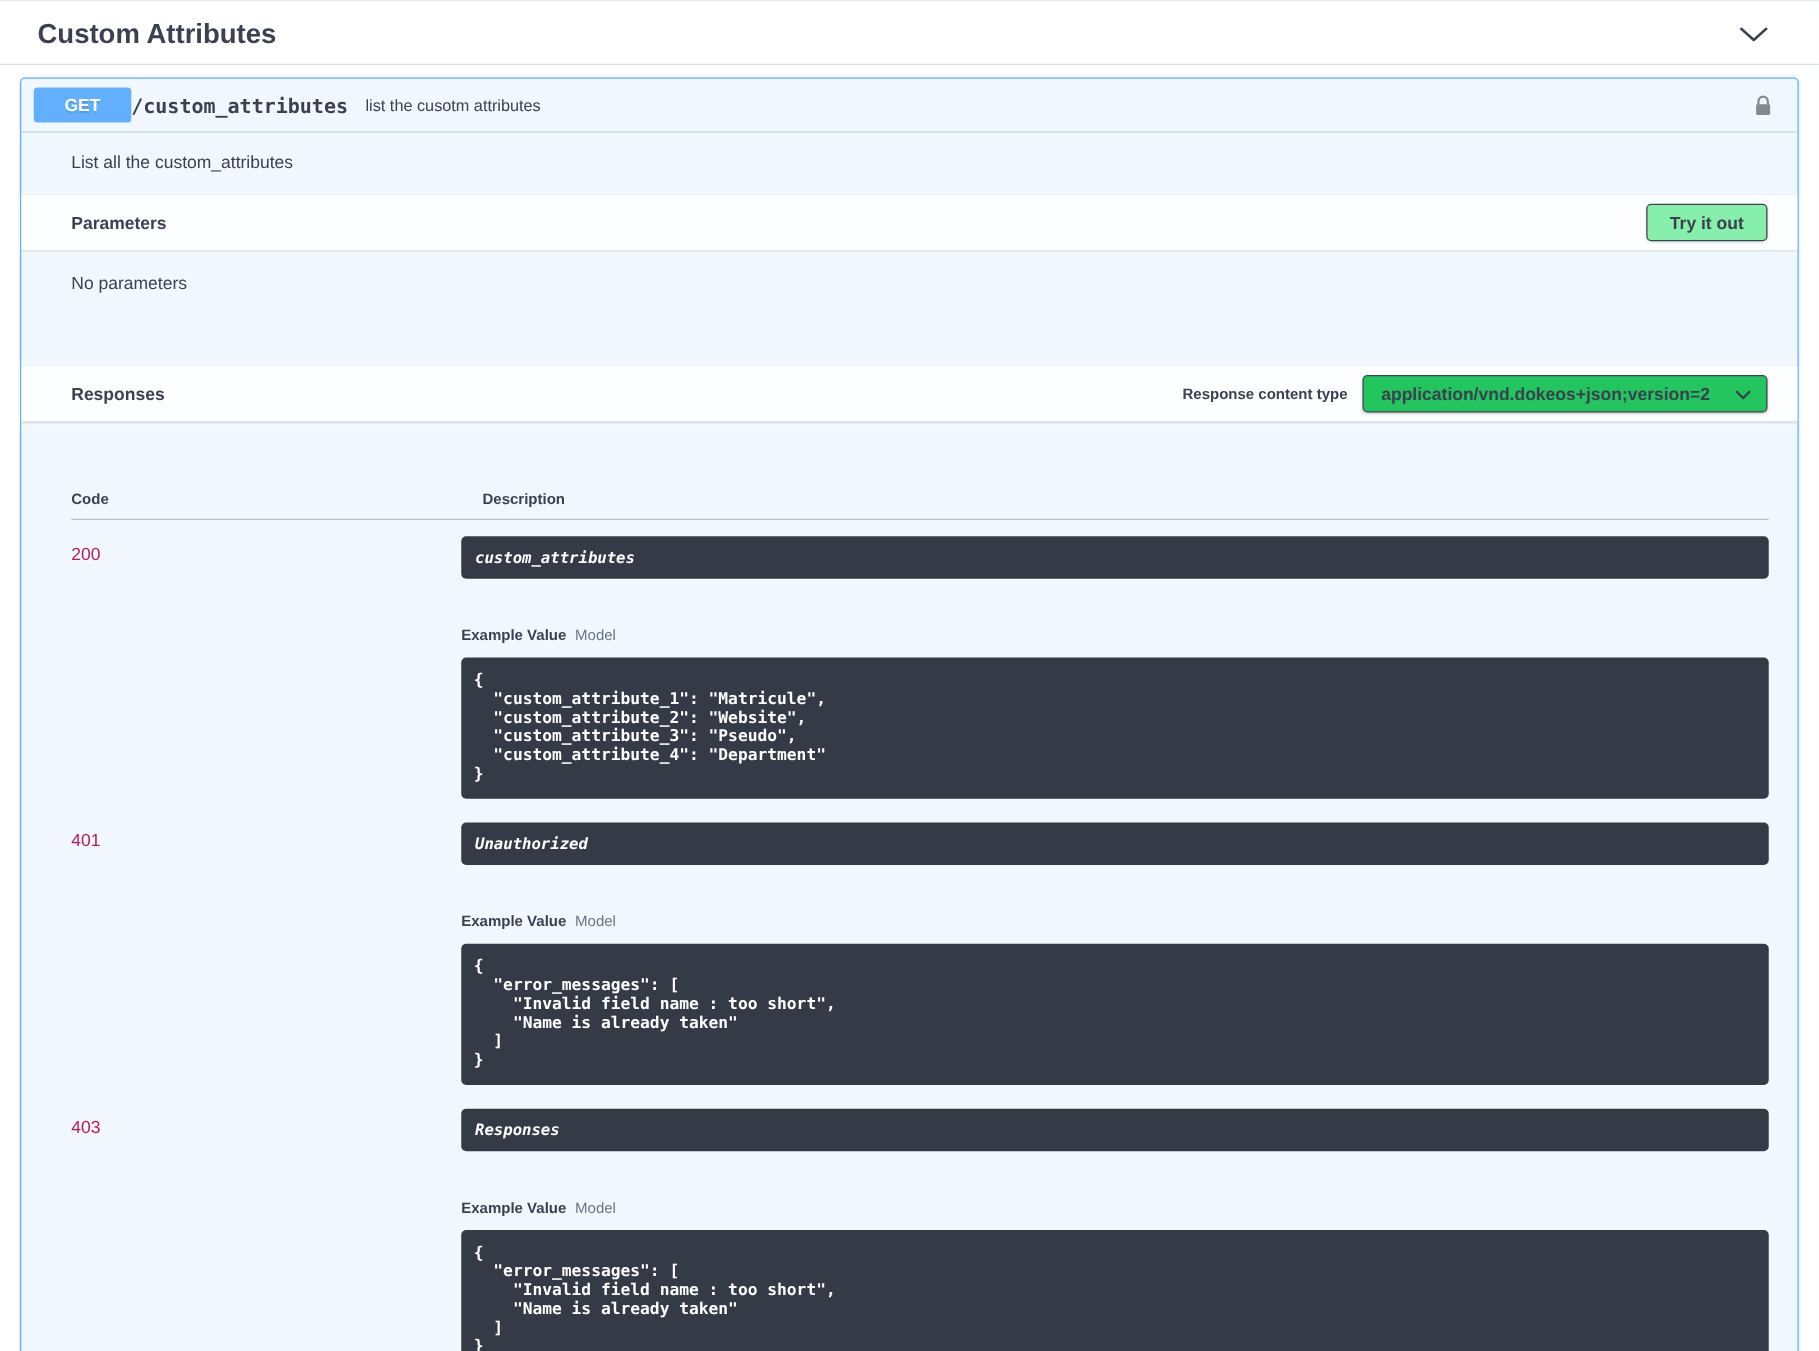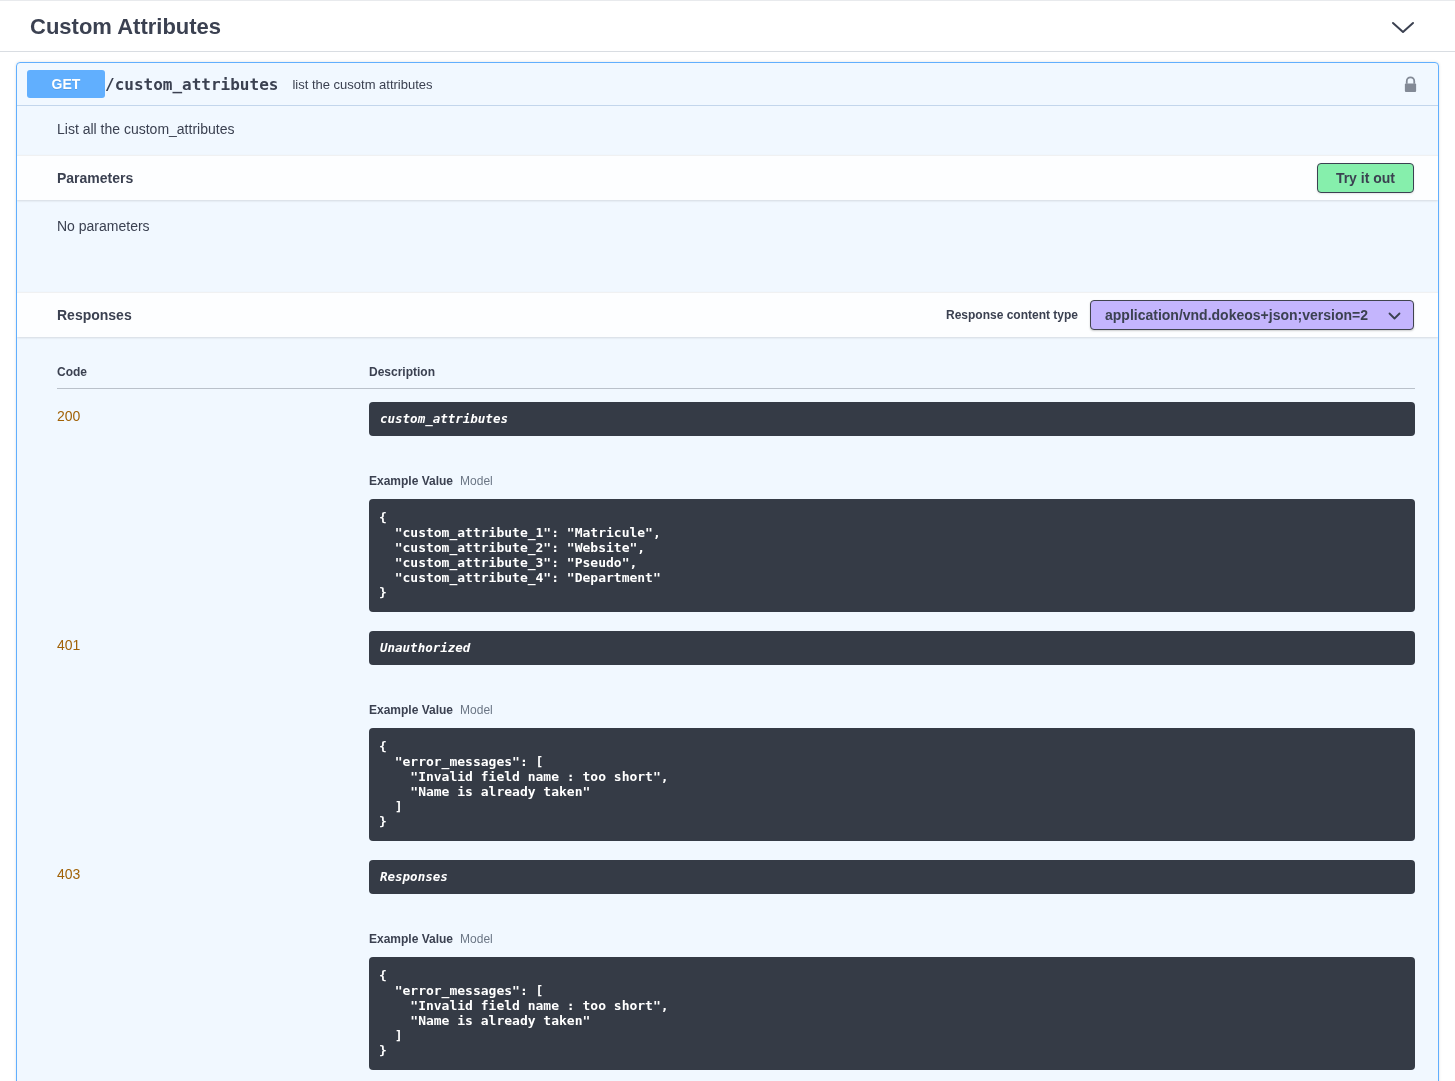--- a/index.html
+++ b/index.html
@@ -110,45 +110,46 @@
   }
 
   .content-type-wrap { display: flex; align-items: center; }
   .content-type-label { font-size: 12px; font-weight: bold; margin-right: 12px; color: #3b4151; }
   .content-type-select {
     display: flex;
     align-items: center;
     justify-content: space-between;
     width: 324px;
     padding: 6px 12px 6px 14px;
-    background: #c4b5fd;
+    background: #22c55e;
     border: 1px solid #41444e;
     border-radius: 4px;
     font-size: 14px;
     font-weight: bold;
     color: #3b4151;
     cursor: pointer;
     box-shadow: 0 1px 2px rgba(0,0,0,.2);
   }
 
   
   .responses-body { padding: 0 23px 20px 40px; }
   .responses-head {
     display: flex;
-    padding: 28px 0 9px 0;
+    padding: 55px 0 9px 0;
     border-bottom: 1px solid rgba(59,65,81,.3);
     font-size: 12px;
     font-weight: bold;
     color: #3b4151;
+    gap: 17px;
   }
   .col-code { width: 312px; flex: none; }
   .col-desc { flex: 1; min-width: 0; }
 
   .response-row { display: flex; padding-top: 13px; }
-  .response-code { font-size: 14px; color: #a16207; padding-top: 6px; }
+  .response-code { font-size: 14px; color: #be185d; padding-top: 6px; }
 
   .response-name-bar {
     background: #353b46;
     color: #ffffff;
     border-radius: 4px;
     padding: 9px 11px 10px 11px;
     font-family: "DejaVu Sans Mono", monospace;
     font-size: 12.5px;
     font-weight: bold;
     font-style: italic;

